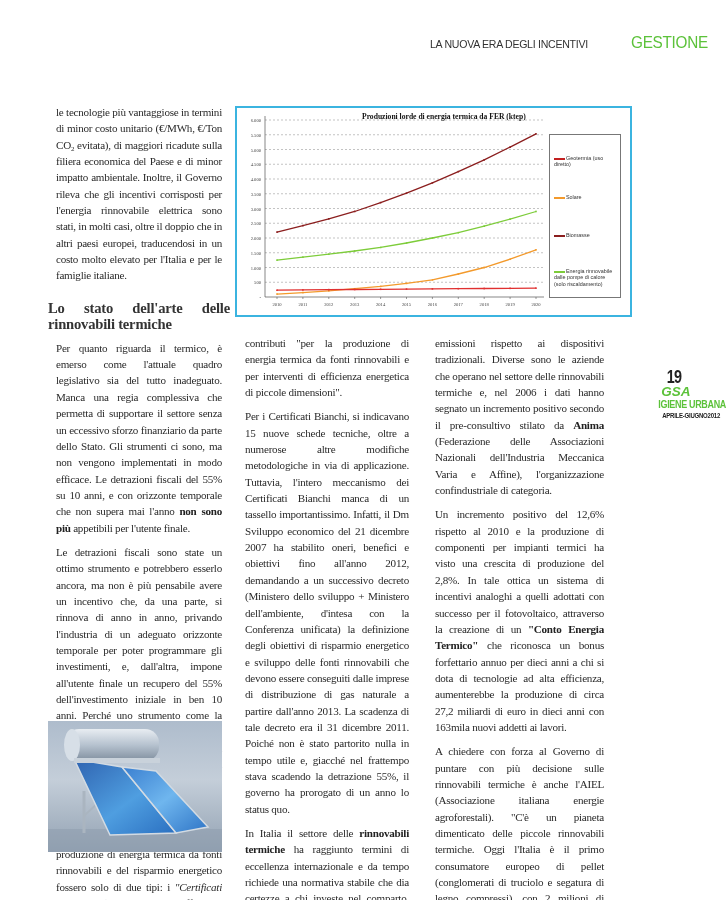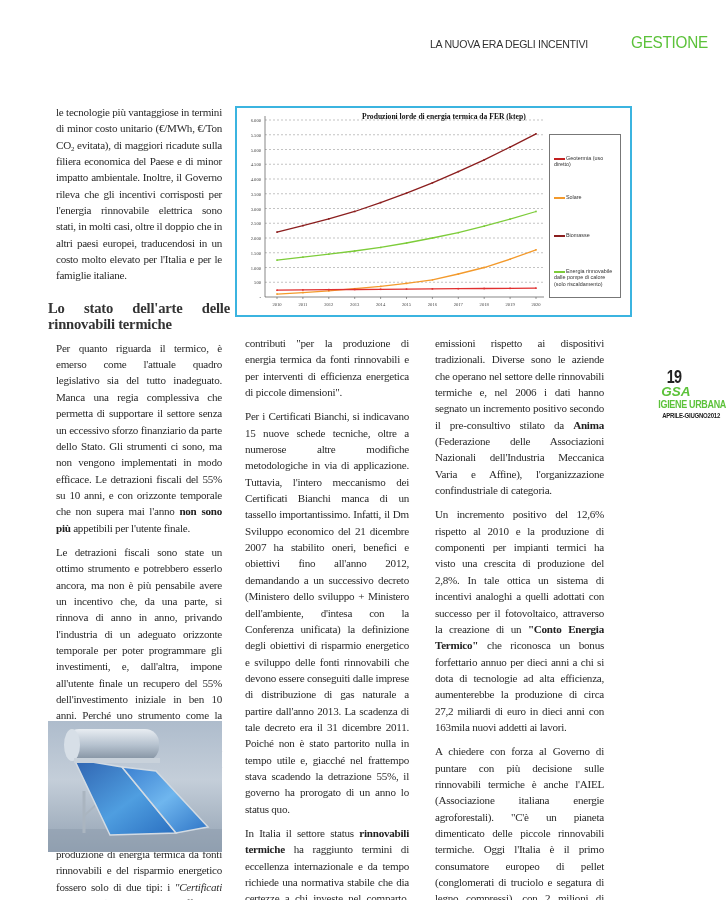--- a/index.html
+++ b/index.html
@@ -158,21 +158,21 @@
     <div class="legend-item" style="top:20px"><span class="legend-swatch" style="background:#c22020"></span><span>Geotermia (uso diretto)</span></div>
     <div class="legend-item" style="top:59px"><span class="legend-swatch" style="background:#f39a2c"></span><span>Solare</span></div>
     <div class="legend-item" style="top:97px"><span class="legend-swatch" style="background:#8b1e1e"></span><span>Biomasse</span></div>
     <div class="legend-item" style="top:133px"><span class="legend-swatch" style="background:#7dcc3a"></span><span>Energia rinnovabile dalle pompe di calore (solo riscaldamento)</span></div>
   </div>
 </div>
 
 <div class="col col2">
   <p>contributi "per la produzione di energia termica da fonti rinnovabili e per interventi di efficienza energetica di piccole dimensioni".</p>
   <p>Per i Certificati Bianchi, si indicavano 15 nuove schede tecniche, oltre a numerose altre modifiche metodologiche in via di applicazione. Tuttavia, l'intero meccanismo dei Certificati Bianchi manca di un tassello importantissimo. Infatti, il Dm Sviluppo economico del 21 dicembre 2007 ha stabilito oneri, benefici e obiettivi fino all'anno 2012, demandando a un successivo decreto (Ministero dello sviluppo + Ministero dell'ambiente, d'intesa con la Conferenza unificata) la definizione degli obiettivi di risparmio energetico e sviluppo delle fonti rinnovabili che devono essere conseguiti dalle imprese di distribuzione di gas naturale a partire dall'anno 2013. La scadenza di tale decreto era il 31 dicembre 2011. Poiché non è stato partorito nulla in tempo utile e, giacché nel frattempo stava scadendo la detrazione 55%, il governo ha prorogato di un anno lo status quo.</p>
-  <p><span>In Italia il settore status </span><b>rinnovabili termiche</b><span> ha raggiunto termini di eccellenza internazionale e da tempo richiede una normativa stabile che dia certezze a chi investe nel comparto, considerando anche il fatto che l'ambito termico rappresenta l'80% dei consumi totali sia nelle abitazioni che nelle aziende.</span></p>
+  <p><span>In Italia il settore delle </span><b>rinnovabili termiche</b><span> ha raggiunto termini di eccellenza internazionale e da tempo richiede una normativa stabile che dia certezze a chi investe nel comparto, considerando anche il fatto che l'ambito termico rappresenta l'80% dei consumi totali sia nelle abitazioni che nelle aziende.</span></p>
 
 </div>
 
 <div class="col col3">
   <p><span>emissioni rispetto ai dispositivi tradizionali. Diverse sono le aziende che operano nel settore delle rinnovabili termiche e, nel 2006 i dati hanno segnato un incremento positivo secondo il pre-consultivo stilato da </span><b>Anima</b><span> (Federazione delle Associazioni Nazionali dell'Industria Meccanica Varia e Affine), l'organizzazione confindustriale di categoria.</span></p>
   <p><span>Un incremento positivo del 12,6% rispetto al 2010 e la produzione di componenti per impianti termici ha visto una crescita di produzione del 2,8%. In tale ottica un sistema di incentivi analoghi a quelli adottati con successo per il fotovoltaico, attraverso la creazione di un </span><b>"Conto Energia Termico"</b><span> che riconosca un bonus forfettario annuo per dieci anni a chi si dota di tecnologie ad alta efficienza, aumenterebbe la produzione di circa 27,2 miliardi di euro in dieci anni con 163mila nuovi addetti ai lavori.</span></p>
   <p><span>A chiedere con forza al Governo di puntare con più decisione sulle rinnovabili termiche è anche l'AIEL (Associazione italiana energie agroforestali). "C'è un pianeta dimenticato delle piccole rinnovabili termiche. Oggi l'Italia è il primo consumatore europeo di pellet (conglomerati di truciolo e segatura di legno compressi), con 2 milioni di tonnellate. Il 50% degli apparecchi funzionanti a pellet in Europa è italiano. In Italia ci sono quasi 1 milione e mezzo di apparecchi a pellet su scala domestica, con livelli di rendimento quasi del 95%, con emissioni sotto i 20 mg di CO</span></p>
 </div>
 
 <div class="page-num">19</div>

